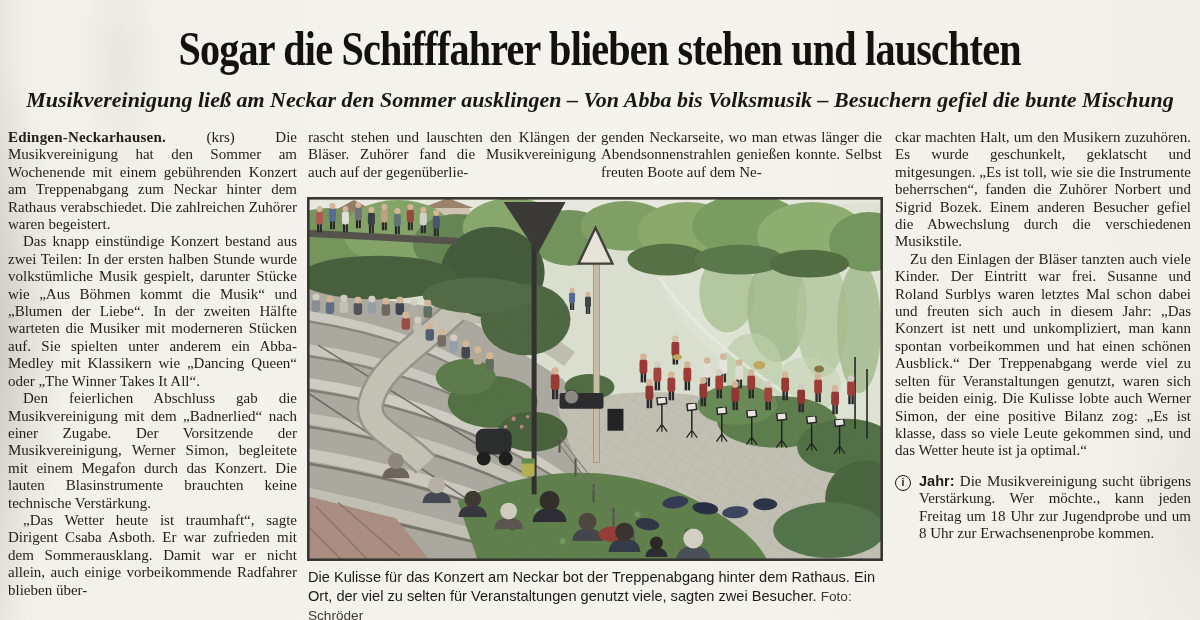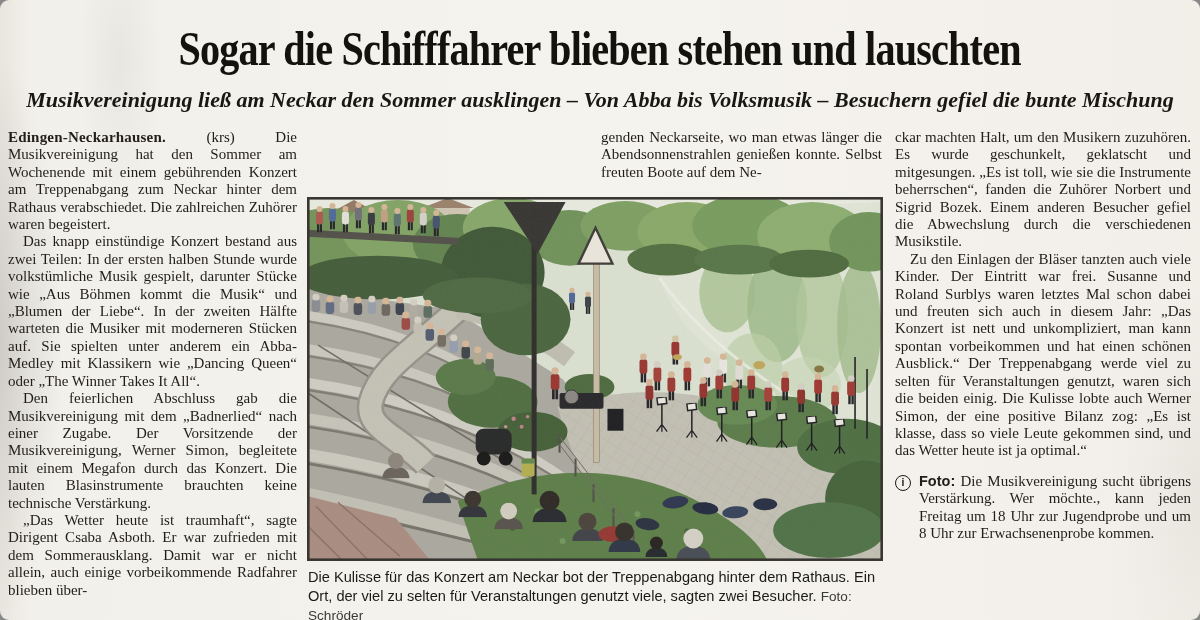--- a/index.html
+++ b/index.html
@@ -5,21 +5,20 @@
   html,body{margin:0;padding:0;background:#888;}
   .page{
     position:relative;width:1200px;height:620px;overflow:hidden;
     background:
       radial-gradient(ellipse 90px 400px at 0% 55%, rgba(110,110,104,.22), transparent 70%),
       radial-gradient(ellipse 60px 200px at 10% 10%, rgba(140,140,130,.10), transparent 70%),
       radial-gradient(ellipse 120px 300px at 100% 80%, rgba(150,148,138,.10), transparent 70%),
       linear-gradient(90deg,#e9e6df 0,#f2f0ea 2.5%,#f5f3ee 50%,#f2efe9 100%);
     font-family:"Liberation Serif", serif;
     color:#211e19;
-    border-radius:9px;
   }
   .headline{position:absolute;top:20px;left:0;width:100%;text-align:center;white-space:nowrap;}
   .headline span{display:inline-block;transform:scaleX(.82);transform-origin:center;
     font-size:49px;font-weight:700;letter-spacing:-1px;color:#14120f;}
   .subheadline{position:absolute;top:87px;left:0;width:100%;text-align:center;white-space:nowrap;
     font-size:22px;font-weight:700;font-style:italic;color:#191712;}
   .col{position:absolute;top:129px;font-size:15px;line-height:17.4px;text-align:justify;}
   .col p{margin:0;text-indent:15px;}
   .col p.pfirst{text-indent:0;}
   .lead-loc{font-weight:700;letter-spacing:.2px;}
@@ -48,31 +47,34 @@
   <div class="headline"><span>Sogar die Schifffahrer blieben stehen und lauschten</span></div>
   <div class="subheadline">Musikvereinigung ließ am Neckar den Sommer ausklingen – Von Abba bis Volksmusik – Besuchern gefiel die bunte Mischung</div>
 
   <div class="col col1">
     <p class="pfirst"><span class="lead-loc">Edingen-Neckarhausen.</span> <span>(krs)</span> <span>Die Musikvereinigung hat den Sommer am Wochenende mit einem gebührenden Konzert am Treppenabgang zum Neckar hinter dem Rathaus verabschiedet. Die zahlreichen Zuhörer waren begeistert.</span></p>
     <p>Das knapp einstündige Konzert bestand aus zwei Teilen: In der ersten halben Stunde wurde volkstümliche Musik gespielt, darunter Stücke wie „Aus Böhmen kommt die Musik“ und „Blumen der Liebe“. In der zweiten Hälfte warteten die Musiker mit moderneren Stücken auf. Sie spielten unter anderem ein Abba-Medley mit Klassikern wie „Dancing Queen“ oder „The Winner Takes It All“.</p>
     <p>Den feierlichen Abschluss gab die Musikvereinigung mit dem „Badnerlied“ nach einer Zugabe. Der Vorsitzende der Musikvereinigung, Werner Simon, begleitete mit einem Megafon durch das Konzert. Die lauten Blasinstrumente brauchten keine technische Verstärkung.</p>
     <p>„Das Wetter heute ist traumhaft“, sagte Dirigent Csaba Asboth. Er war zufrieden mit dem Sommerausklang. Damit war er nicht allein, auch einige vorbeikommende Radfahrer blieben über-</p>
   </div>
 
+  <div class="col midl">
+    <p class="pfirst">rascht stehen und lauschten den Klängen der Bläser. Zuhörer fand die Musikvereinigung auch auf der gegenüberlie-</p>
+  </div>
 
   <div class="col midr">
     <p class="pfirst">genden Neckarseite, wo man etwas länger die Abendsonnenstrahlen genießen konnte. Selbst freuten Boote auf dem Ne-</p>
   </div>
 
   <div class="col col4">
     <p class="pfirst">ckar machten Halt, um den Musikern zuzuhören. Es wurde geschunkelt, geklatscht und mitgesungen. „Es ist toll, wie sie die Instrumente beherrschen“, fanden die Zuhörer Norbert und Sigrid Bozek. Einem anderen Besucher gefiel die Abwechslung durch die verschiedenen Musikstile.</p>
     <p>Zu den Einlagen der Bläser tanzten auch viele Kinder. Der Eintritt war frei. Susanne und Roland Surblys waren letztes Mal schon dabei und freuten sich auch in diesem Jahr: „Das Konzert ist nett und unkompliziert, man kann spontan vorbeikommen und hat einen schönen Ausblick.“ Der Treppenabgang werde viel zu selten für Veranstaltungen genutzt, waren sich die beiden einig. Die Kulisse lobte auch Werner Simon, der eine positive Bilanz zog: „Es ist klasse, dass so viele Leute gekommen sind, und das Wetter heute ist ja optimal.“</p>
     <div class="infobox">
       <span class="info-icon">i</span>
-      <span class="info-text"><span class="info-label">Foto:</span> <span>Die Musikvereinigung sucht übrigens Verstärkung. Wer möchte., kann jeden Freitag um 18 Uhr zur Jugendprobe und um 8 Uhr zur Erwachsenenprobe kommen.</span></span>
+      <span class="info-text"><span class="info-label">Jahr:</span> <span>Die Musikvereinigung sucht übrigens Verstärkung. Wer möchte., kann jeden Freitag um 18 Uhr zur Jugendprobe und um 8 Uhr zur Erwachsenenprobe kommen.</span></span>
     </div>
   </div>
 
   <figure class="photo">
     <svg viewBox="0 0 575 364" preserveAspectRatio="none">
       <defs>
         <symbol id="ps" viewBox="0 0 10 26">
           <rect x="2.6" y="16.5" width="2.1" height="9" fill="var(--lg,#202024)"></rect>
           <rect x="5.3" y="16.5" width="2.1" height="9" fill="var(--lg,#202024)"></rect>
           <rect x="1.6" y="5.4" width="6.8" height="12.6" rx="2.4" fill="currentColor"></rect>

